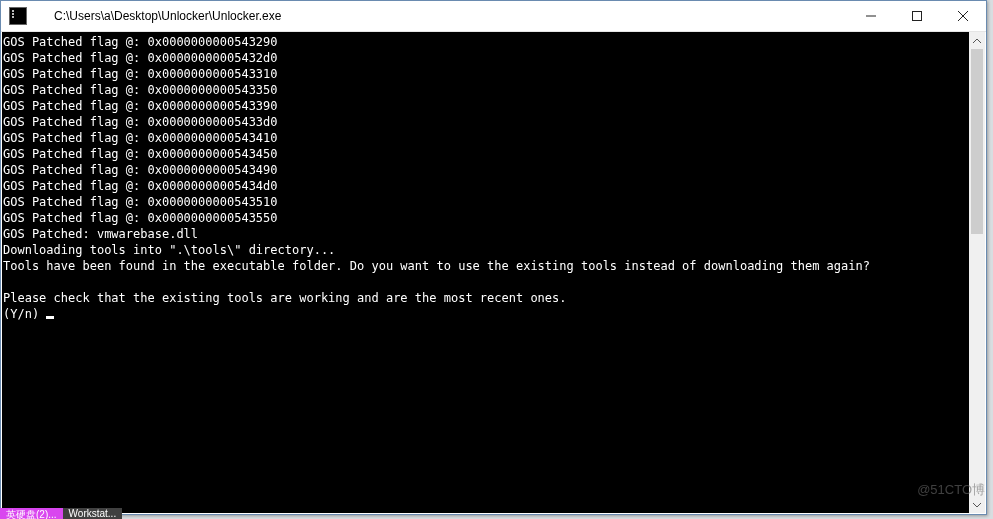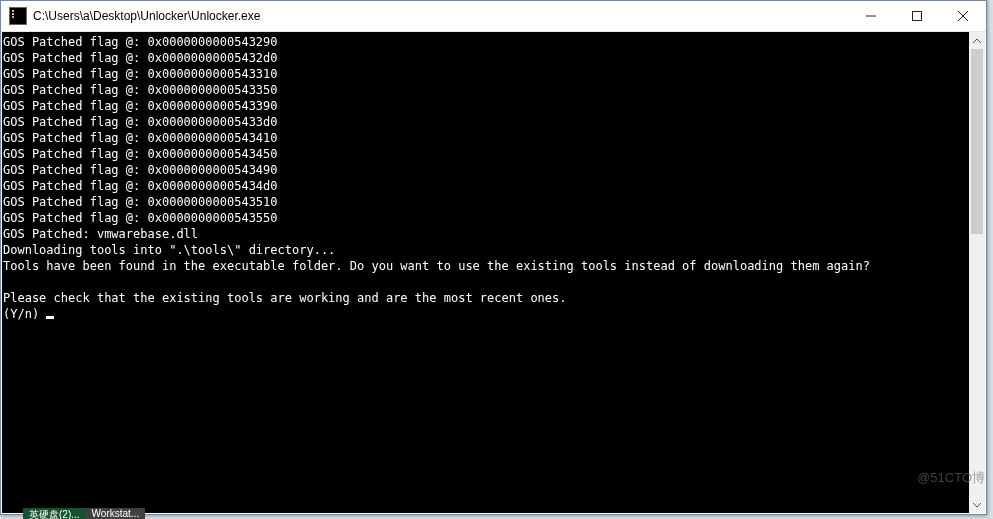--- a/index.html
+++ b/index.html
@@ -21,20 +21,21 @@
     background: #fff;
     border: 1px solid #6a8bb0;
     box-shadow: 1px 1px 3px rgba(0,0,0,0.3);
   }
   .titlebar {
     height: 30px;
     background: #fff;
     display: flex;
     align-items: center;
     border-bottom: 1px solid #e5e5e5;
+    gap: 21px;
   }
   .app-icon {
     width: 16px;
     height: 16px;
     margin: 0 6px 0 8px;
     background: #000;
     border: 1px solid #656565;
     position: relative;
   }
   .app-icon::before {
@@ -108,21 +109,21 @@
   }
   .scroll-thumb {
     position: absolute;
     left: 2px;
     width: 12px;
     background: #cdcdcd;
   }
   .watermark {
     position: absolute;
     right: 8px;
-    bottom: 32px;
+    bottom: 20px;
     color: #6b6b6b;
     font-family: "Microsoft YaHei", sans-serif;
     font-size: 13px;
     opacity: 0.6;
     pointer-events: none;
     margin-left: 16px;
   }
   .taskbar-fragment {
     position: absolute;
     left: 0;
@@ -132,21 +133,21 @@
     font-size: 10px;
     color: #fff;
     white-space: nowrap;
   }
   .tb-item {
     display: inline-block;
     height: 11px;
     padding: 0 6px;
     vertical-align: top;
   }
-  .tb-dark { background: #14532d; margin-left: 23px; }
+  .tb-dark { background: #d946ef; }
   .tb-sel { background: #404040; }
 </style>
 </head>
 <body>
 
 <div class="window">
 
   <div class="titlebar">
     <div class="app-icon"></div>
     <div class="title-text">C:\Users\a\Desktop\Unlocker\Unlocker.exe</div>

